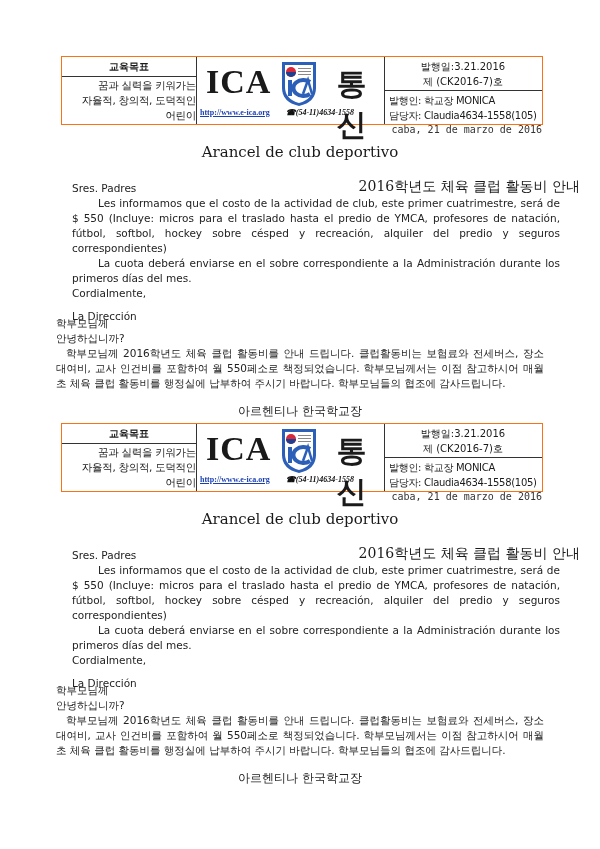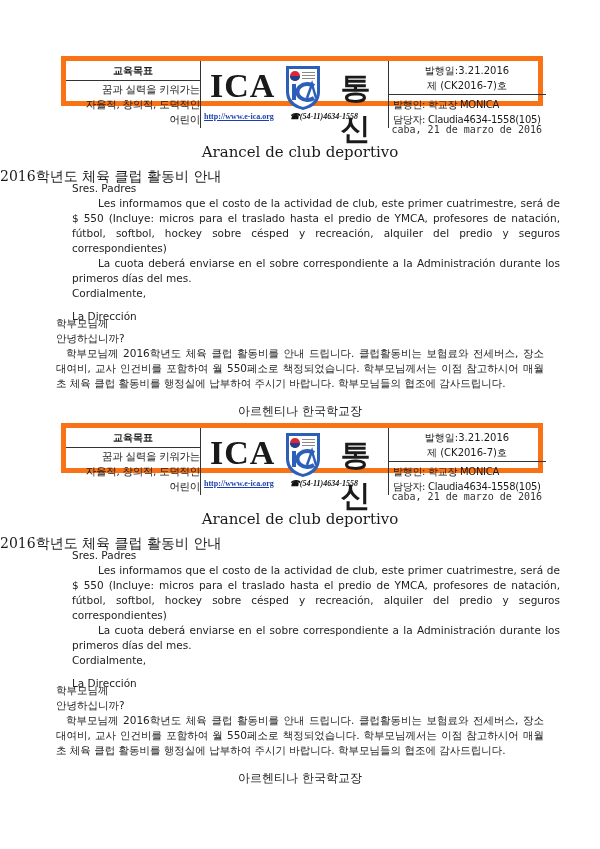--- a/index.html
+++ b/index.html
@@ -1,42 +1,42 @@
 <!DOCTYPE html>
 <html><head>
   <meta charset="utf-8">
   <style>
     html, body { margin: 0; padding: 0; background: #ffffff; }
     body { width: 600px; height: 849px; position: relative; overflow: hidden; color: #1a1a1a; }
     .notice { position: absolute; left: 0; width: 600px; height: 424px; }
     .notice.second { top: 367px; }
     .notice.first { top: 0; }
 
-    .header-table { position: absolute; left: 61px; top: 56px; width: 482px; height: 50px; border: 5px solid #f97316; box-sizing: border-box; }
+    .header-table { position: absolute; left: 61px; top: 56px; width: 482px; height: 69px; border: 1px solid #f97316; box-sizing: border-box; }
     .col-left { position: absolute; left: 0; top: 0; width: 134px; height: 67px; border-right: 1px solid #333; }
     .col-mid { position: absolute; left: 134px; top: 0; width: 188px; height: 67px; border-right: 1px solid #333; }
     .col-right { position: absolute; left: 322px; top: 0; width: 158px; height: 67px; }
 
     .goal-title { height: 19px; border-bottom: 1px solid #333; text-align: center; font: bold 10px "DejaVu Sans", sans-serif; line-height: 19px; }
     .goal-text { text-align: right; font: 10.5px "DejaVu Sans", sans-serif; line-height: 15px; padding-top: 1px; letter-spacing: -0.3px; }
 
     .brand { position: absolute; left: 6px; top: 3px; width: 176px; height: 44px; }
     .brand-ica { position: absolute; left: 4px; top: 3px; font: bold 34px "Liberation Serif", serif; letter-spacing: 1px; }
     .brand-logo { position: absolute; left: 77px; top: 0; width: 40px; height: 48px; }
     .brand-tongsin { position: absolute; left: 122px; top: 4px; font: bold 30px "DejaVu Sans", sans-serif; letter-spacing: -1px; text-align: center; }
     .contact { position: absolute; left: 4px; top: 51px; white-space: nowrap; font: bold 8px "Liberation Serif", serif; }
     .contact a { color: #1a3fb0; text-decoration: underline; }
     .contact .phone { margin-left: 16px; color: #111; font-style: italic; }
 
     .issue-box { height: 34px; border-bottom: 1px solid #333; text-align: center; font: 10px "DejaVu Sans", sans-serif; line-height: 15px; padding-top: 2px; box-sizing: border-box; }
     .publisher-box { padding-left: 5px; font: 10px "DejaVu Sans", sans-serif; line-height: 15px; padding-top: 2px; letter-spacing: -0.3px; }
 
     .date-line { position: absolute; right: 58px; top: 124px; font: 10px "DejaVu Sans Mono", monospace; color: #333; }
     .title-es { position: absolute; left: 0; width: 600px; top: 143px; text-align: center; font: 15px "DejaVu Serif", serif; }
-    .title-ko { position: absolute; left: 0; width: 580px; top: 168px; text-align: left; font: 14px "DejaVu Serif", serif; }
+    .title-ko { position: absolute; left: 0; width: 580px; top: 178px; text-align: right; font: 14px "DejaVu Serif", serif; }
 
     .body-es { position: absolute; left: 56px; top: 181px; width: 488px; font: 10.5px "DejaVu Sans", sans-serif; line-height: 15px; color: #222; margin-left: 16px; }
     .body-es p { margin: 0; text-align: justify; }
     .indent { text-indent: 26px; }
     .sign { text-align: center; padding-top: 8px; }
     .body-ko { position: absolute; left: 56px; top: 316px; width: 488px; font: 10.5px "DejaVu Sans", sans-serif; line-height: 15px; color: #222; }
     .body-ko p { margin: 0; text-align: justify; }
     .indent-small { text-indent: 10px; }
     .school { position: absolute; left: 0; width: 600px; top: 403px; text-align: center; font: 12px "DejaVu Sans", sans-serif; color: #222; }
   </style>

